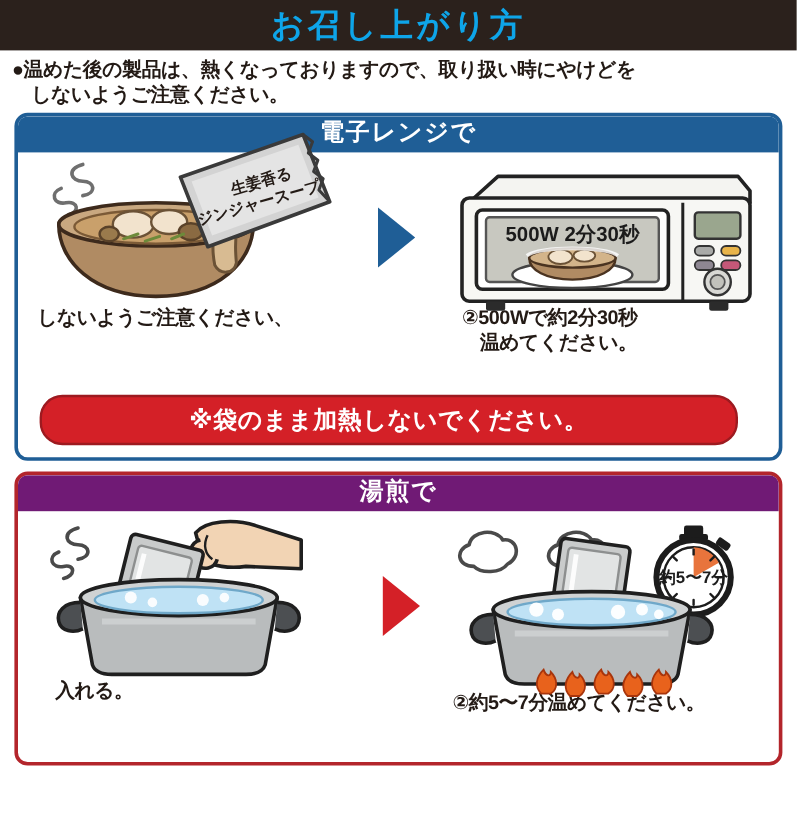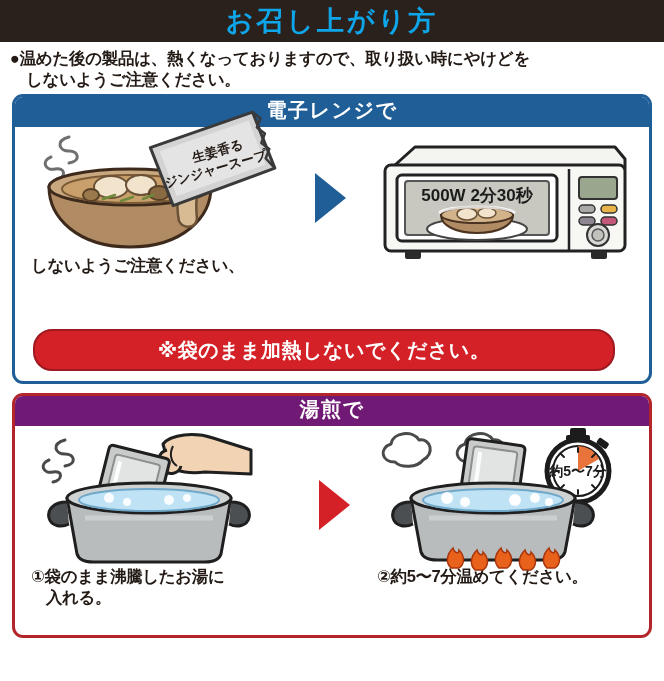--- a/index.html
+++ b/index.html
@@ -261,20 +261,24 @@
               <circle cx="219" cy="96" r="6" fill="#c2c2bc" stroke="#555" stroke-width="1.5"></circle>
 
               <rect x="202" y="112" width="36" height="2" fill="none"></rect>
 
               <rect x="26" y="112" width="16" height="8" rx="2" fill="#2b2b2b"></rect>
               <rect x="212" y="112" width="16" height="8" rx="2" fill="#2b2b2b"></rect>
             </svg>
           </div>
         </div>
 
+        <div class="step-caption" style="padding-left:24px;">
+          <span>②500Wで約2分30秒</span>
+          <span class="cl2">温めてください。</span>
+        </div>
       </div>
 
     </div>
 
     <div class="warn-ribbon">
       <span>※袋のまま加熱しないでください。</span>
     </div>
   </div>
 </div>
 
@@ -326,28 +330,27 @@
 
               <path d="M22 70 C8 70, 2 78, 4 86 C6 94, 16 96, 24 92" fill="#4c4f52" stroke="#1f1f1f" stroke-width="3" stroke-linejoin="round"></path>
               <path d="M186 70 C200 70, 206 78, 204 86 C202 94, 192 96, 184 92" fill="#4c4f52" stroke="#1f1f1f" stroke-width="3" stroke-linejoin="round"></path>
 
               <path d="M40 86 L168 86" stroke="#d5d8d9" stroke-width="5" opacity="0.7"></path>
             </svg>
           </div>
         </div>
 
         <div class="step-caption">
-          <span>①袋のまま沸騰したお湯に</span>
           <span class="cl2">入れる。</span>
         </div>
       </div>
 
       <div class="arrow red" style="top:54px;"></div>
 
-      <div class="step" style="margin-left:74px;">
+      <div class="step" style="margin-left:74px;margin-top:10px;">
         <div class="step-art" style="height:140px;">
 
           <div class="art steam" style="left:16px; top:4px;">
             <svg width="150" height="44" viewBox="0 0 150 44">
               <path d="M18 32 C4 32, 2 18, 14 14 C16 2, 36 0, 42 10
                        C54 8, 58 24, 46 30 C40 38, 24 38, 18 32 Z" fill="#ffffff" stroke="#4a4a4a" stroke-width="3" stroke-linejoin="round"></path>
               <path d="M92 32 C78 32, 76 18, 88 14 C90 2, 110 0, 116 10
                        C128 8, 132 24, 120 30 C114 38, 98 38, 92 32 Z" fill="#ffffff" stroke="#4a4a4a" stroke-width="3" stroke-linejoin="round"></path>
             </svg>
           </div>

